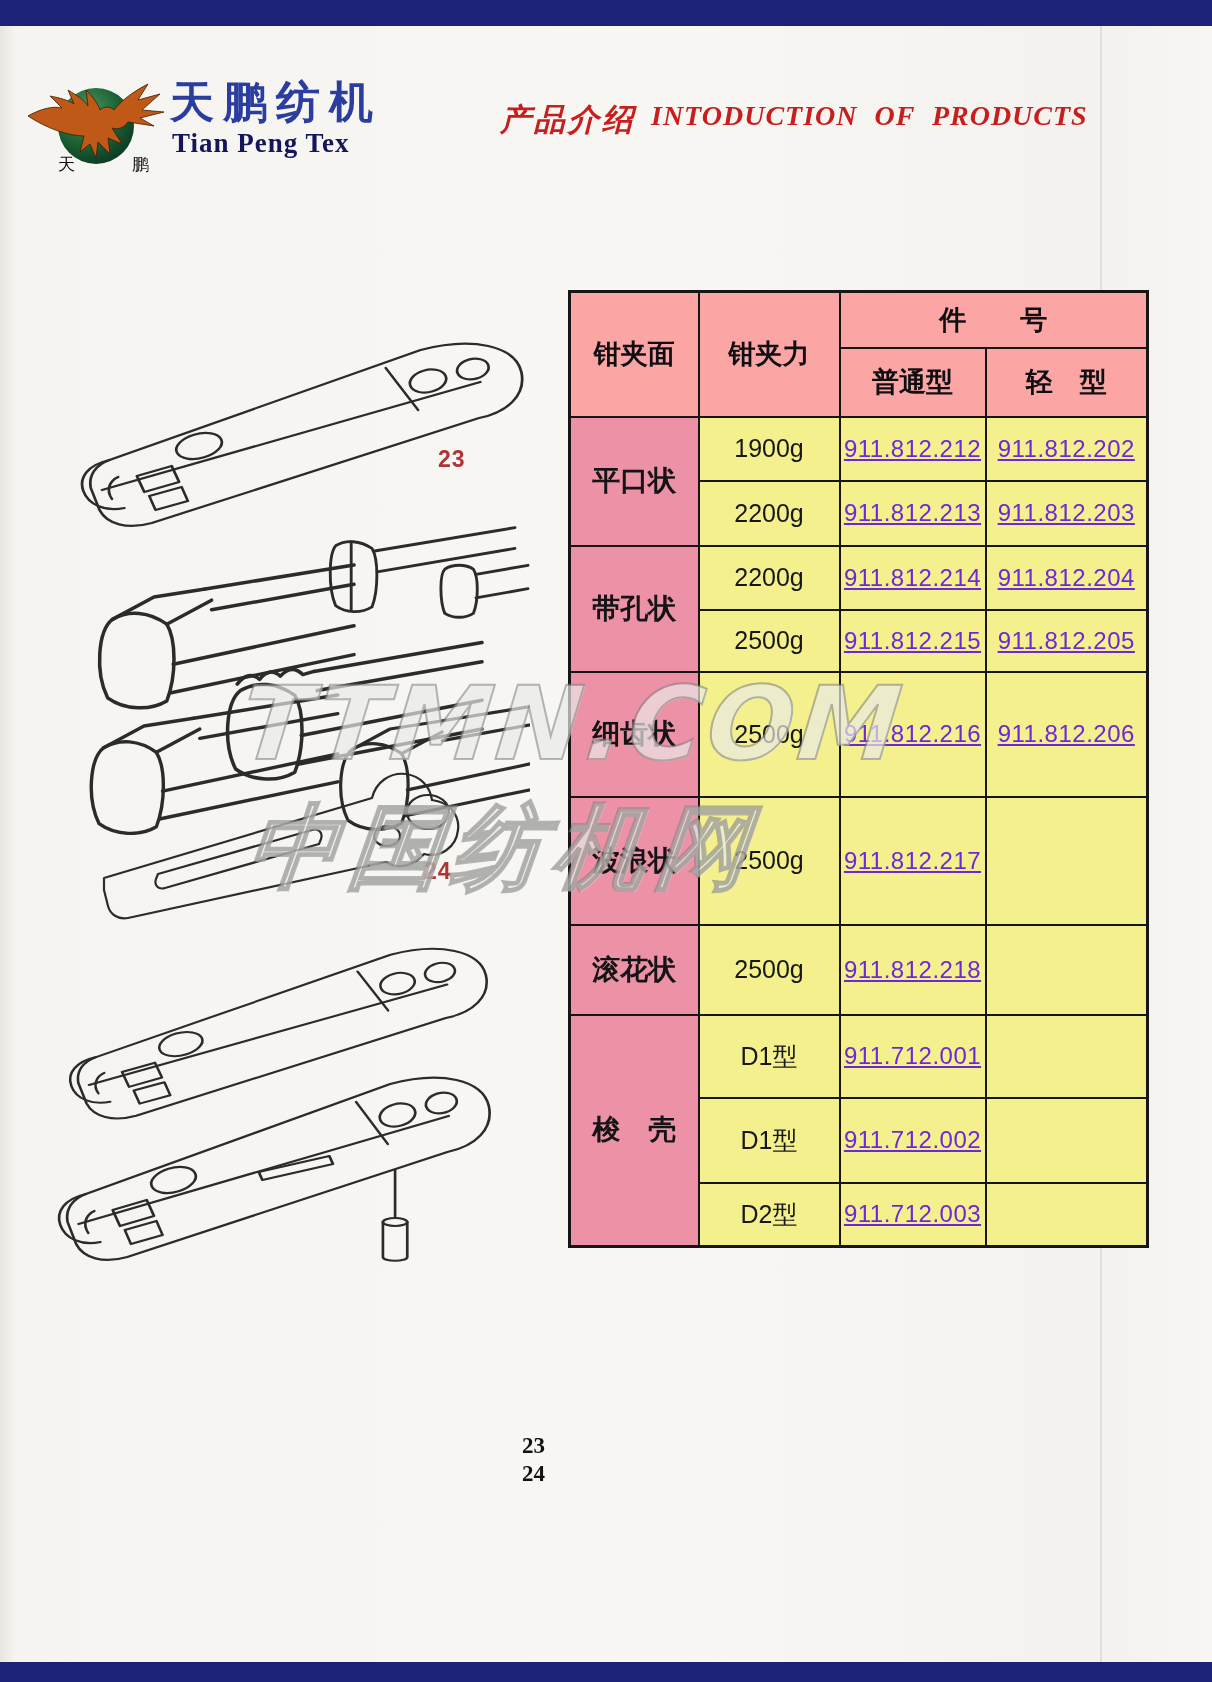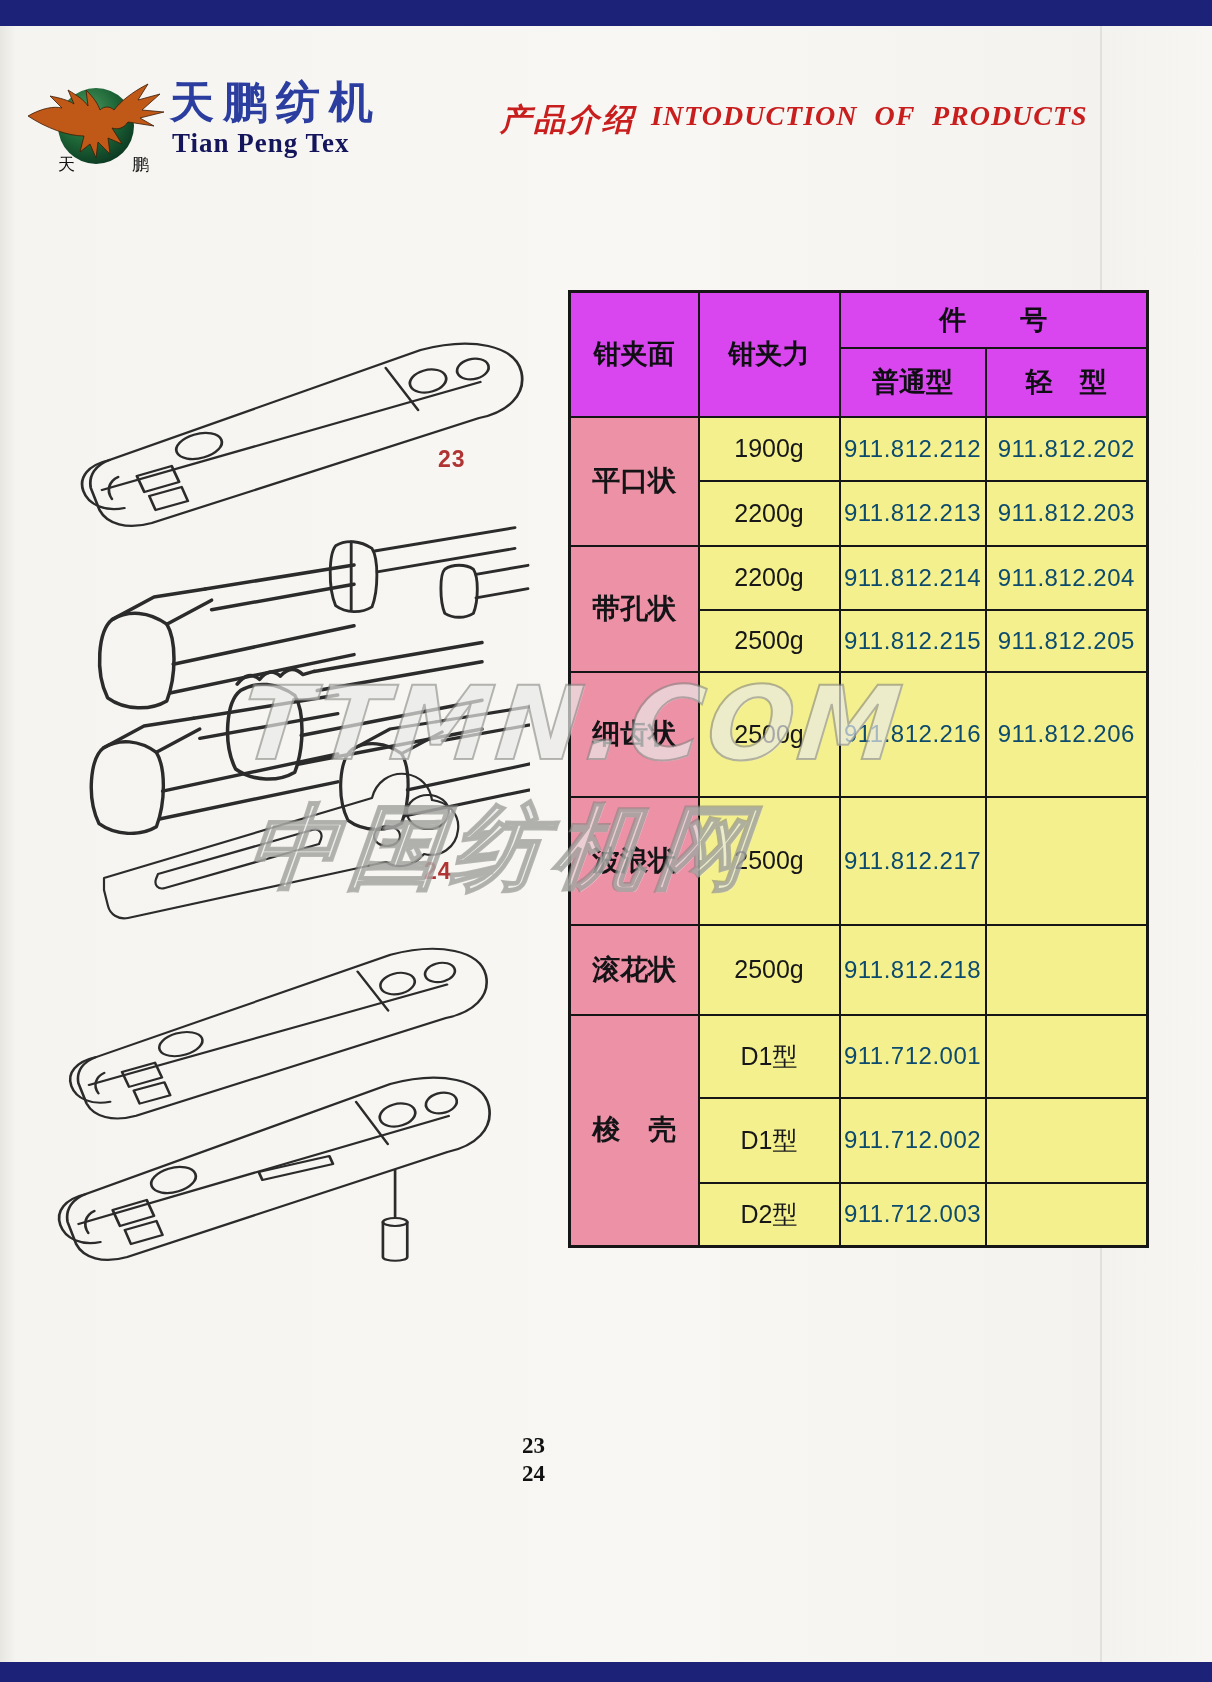--- a/index.html
+++ b/index.html
@@ -16,24 +16,24 @@
   .brand-en{position:absolute;left:172px;top:128px;font-size:27px;font-weight:bold;color:#15155c;font-family:"Liberation Serif",serif;letter-spacing:1px;}
   .sec-cn{position:absolute;left:500px;top:99px;font-size:31px;font-weight:bold;font-style:italic;color:#c81e1e;letter-spacing:3px;}
   .sec-en{position:absolute;left:645px;top:100px;font-size:28px;font-weight:bold;font-style:italic;color:#c81e1e;font-family:"Liberation Serif",serif;letter-spacing:1px;word-spacing:9px;margin-left:6px;}
   
   .draw{position:absolute;}
   .fig-label{position:absolute;color:#b03434;font-size:23px;font-weight:bold;letter-spacing:1px;}
   
   .table-wrap{position:absolute;left:568px;top:290px;}
   table{border-collapse:collapse;border:3px solid #161616;table-layout:fixed;width:578px;}
   th,td{border:2.5px solid #161616;text-align:center;vertical-align:middle;padding:0;overflow:hidden;}
-  th.blue{background:#d946ef;font-size:27px;font-weight:bold;color:#0e0e13;text-align:center;}
+  th.blue{background:#fca5a5;font-size:27px;font-weight:bold;color:#0e0e13;text-align:center;}
   td.face-cell{background:#ec91a6;font-size:28px;font-weight:bold;color:#141417;}
   td.force-cell{background:#f3f08d;font-size:25px;font-weight:normal;color:#17171a;}
-  td.num-cell{background:#f3f08d;font-size:24px;font-weight:normal;color:#0c4a6e;letter-spacing:0.5px;}
+  td.num-cell{background:#f3f08d;font-size:24px;font-weight:normal;color:#6d28d9;letter-spacing:0.5px;text-decoration:underline;}
   
   .wm{position:absolute;pointer-events:none;font-weight:bold;font-style:italic;
       color:rgba(215,215,213,0.38);-webkit-text-stroke:2px rgba(125,125,122,0.55);
       text-shadow:1px 1px 0 rgba(255,255,255,0.5);z-index:6;white-space:nowrap;
       font-family:"DejaVu Sans",sans-serif;}
   .wm1{left:242px;top:664px;font-size:102px;letter-spacing:4px;transform:skewX(-6deg);}
   .wm2{left:248px;top:786px;font-size:92px;letter-spacing:10px;transform:skewX(-6deg);}
   
   .captions{position:absolute;left:522px;top:1432px;width:460px;color:#111;}
   .cap-row{display:flex;align-items:flex-start;}

